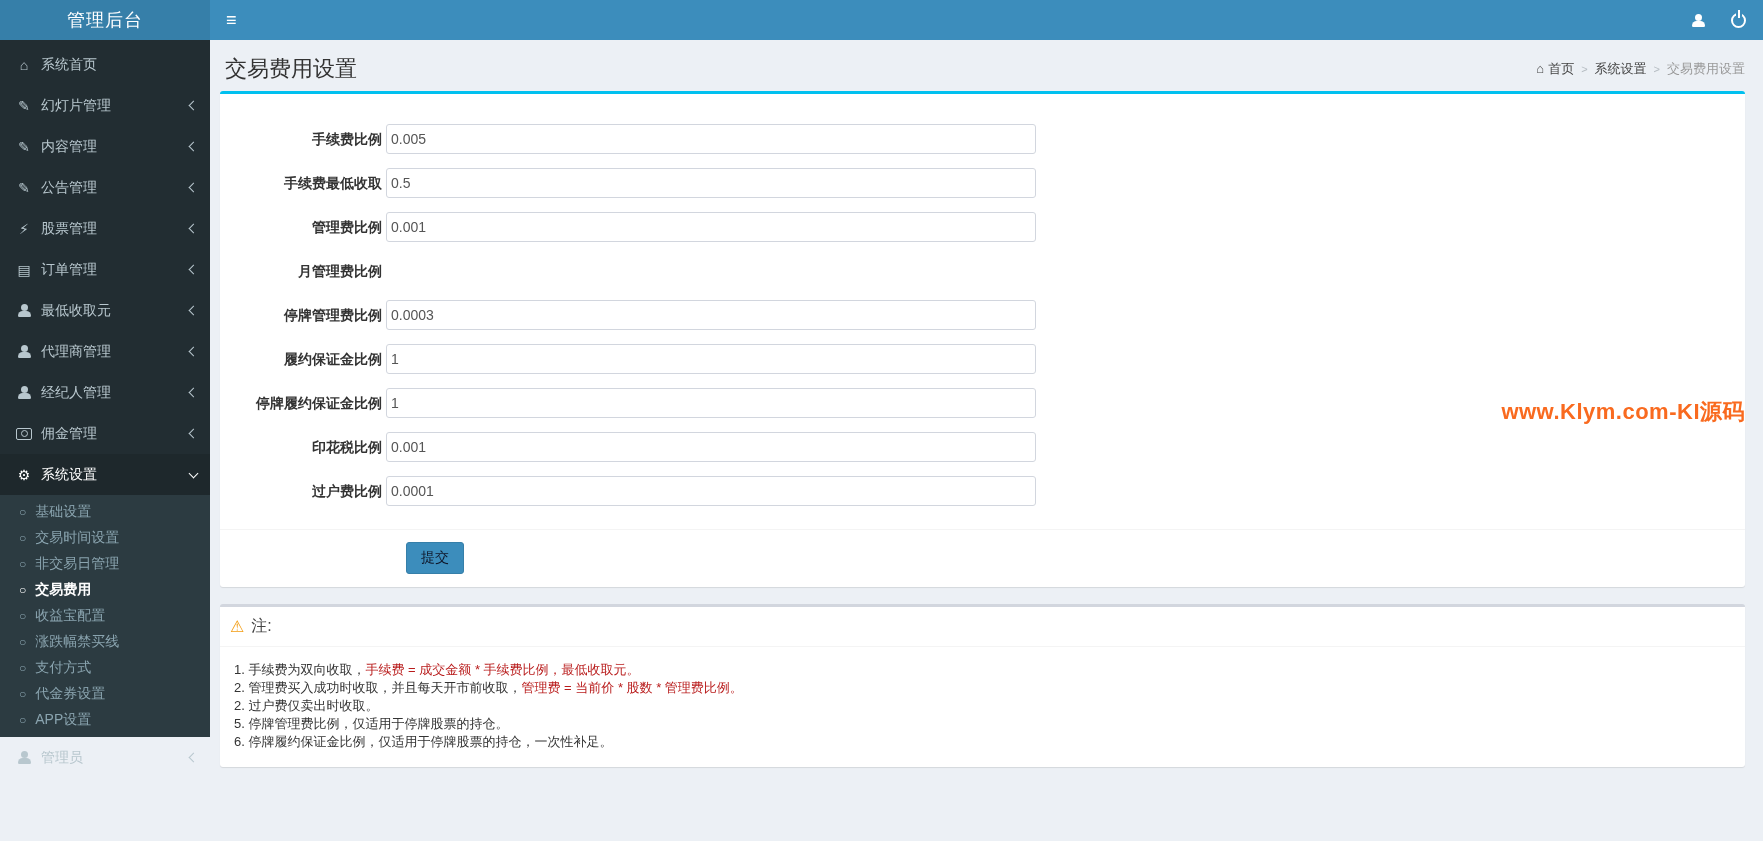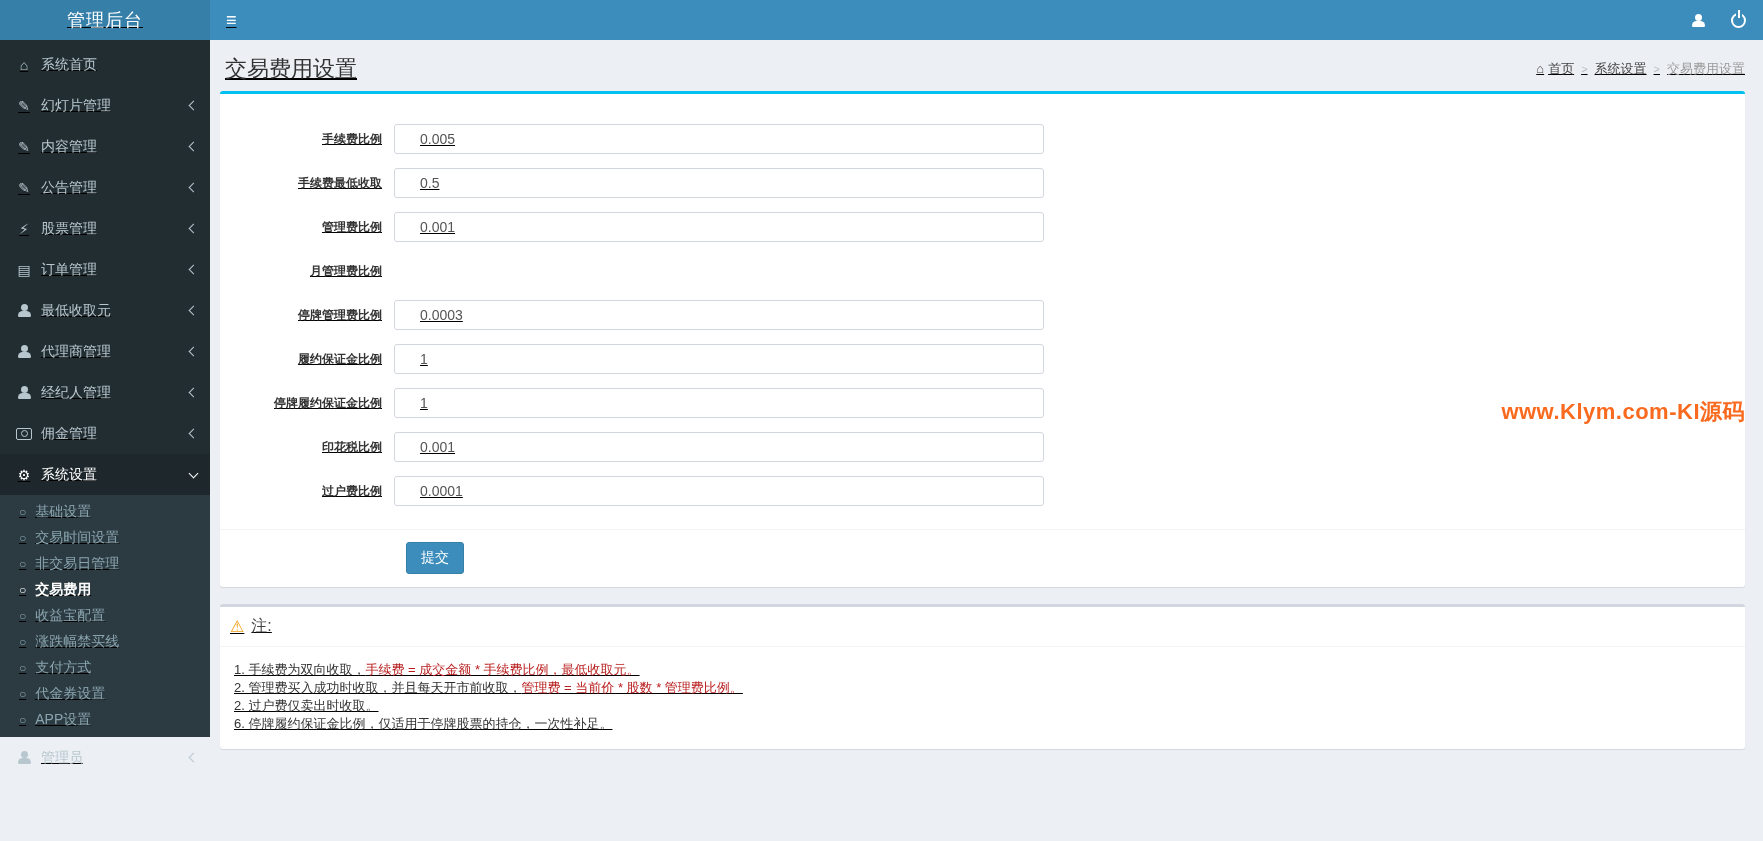--- a/index.html
+++ b/index.html
@@ -2,21 +2,21 @@
 <html><head>
 <meta charset="utf-8">
 <style>
   * { box-sizing: border-box; }
   html,body { margin:0; padding:0; }
   body {
     width:1763px; height:841px; overflow:hidden;
     font-family:"Liberation Sans","DejaVu Sans",sans-serif;
     background:#ecf0f5;
   }
-  .layout { display:flex; width:1763px; height:669px;text-decoration:underline; }
+  .layout { display:flex; width:1763px; height:669px; }
 
   
   .sidebar { width:210px; flex:0 0 210px; background:#222d32; }
   .logo {
     height:40px; background:#367fa9; color:#fff; font-size:18px;
     display:flex; align-items:center; justify-content:center; letter-spacing:1px;
   }
   .menu { padding-top:4px; }
   .menu-item {
     height:41px; display:flex; align-items:center; padding:0 13px;
@@ -86,29 +86,29 @@
 
   .box { background:#fff; margin:0 18px 0 10px; border-radius:3px;
     box-shadow:0 1px 1px rgba(0,0,0,0.1); }
   .box-form { border-top:3px solid #00c0ef; }
   .box-note { border-top:3px solid #d2d6de; margin-top:17px; }
 
   .box-body { padding:30px 10px 23px; }
   .form-group { display:flex; margin-bottom:14px; }
   .form-group label {
     flex:0 0 152px; text-align:right; font-weight:bold; color:#333;
-    font-size:12px; line-height:30px; margin-right:12px;
+    font-size:14px; line-height:30px; margin-right:4px;
   }
   .form-group input {
     width:650px; height:30px; border:1px solid #d2d6de; border-radius:3px;
-    padding:5px 25px; font-size:14px; color:#555; font-family:inherit; outline:none;
+    padding:5px 4px; font-size:14px; color:#555; font-family:inherit; outline:none;
   }
   .box-footer { border-top:1px solid #f4f4f4; padding:12px 10px 13px; }
   .btn-submit {
-    margin-left:176px; background:#3c8dbc; color:#ffffff; border:1px solid #367fa9;
+    margin-left:176px; background:#3c8dbc; color:#0f172a; border:1px solid #367fa9;
     border-radius:3px; font-size:14px; padding:6px 14px; cursor:pointer; font-family:inherit;
   }
 
   .note-header { padding:9px 10px; font-size:16px; color:#444;
     display:flex; align-items:center; gap:7px; }
   .warn-icon { color:#f39c12; font-size:16px; line-height:1; }
   .note-body { border-top:1px solid #f4f4f4; padding:14px 10px 16px 14px;
     font-size:13px; color:#333; }
   .note-line { line-height:18px; margin:0; }
   .note-line .hl { color:#b91c1c; }
@@ -326,20 +326,21 @@
 
     <div class="box box-note">
       <div class="note-header">
         <span class="warn-icon">⚠</span>
         <span>注:</span>
       </div>
       <div class="note-body">
         <p class="note-line"><span>1. 手续费为双向收取，</span><span class="hl">手续费 = 成交金额 * 手续费比例，最低收取元。</span></p>
         <p class="note-line"><span>2. 管理费买入成功时收取，并且每天开市前收取，</span><span class="hl">管理费 = 当前价 * 股数 * 管理费比例。</span></p>
         <p class="note-line"><span>2. 过户费仅卖出时收取。</span><span class="hl"></span></p>
+        <p class="note-line"><span>5. 停牌管理费比例，仅适用于停牌股票的持仓。</span><span class="hl"></span></p>
         <p class="note-line"><span>6. 停牌履约保证金比例，仅适用于停牌股票的持仓，一次性补足。</span><span class="hl"></span></p>
       </div>
     </div>
 
     <div class="watermark">www.Klym.com-KI源码</div>
 
   </div>
 </div>
 
 </body></html>

